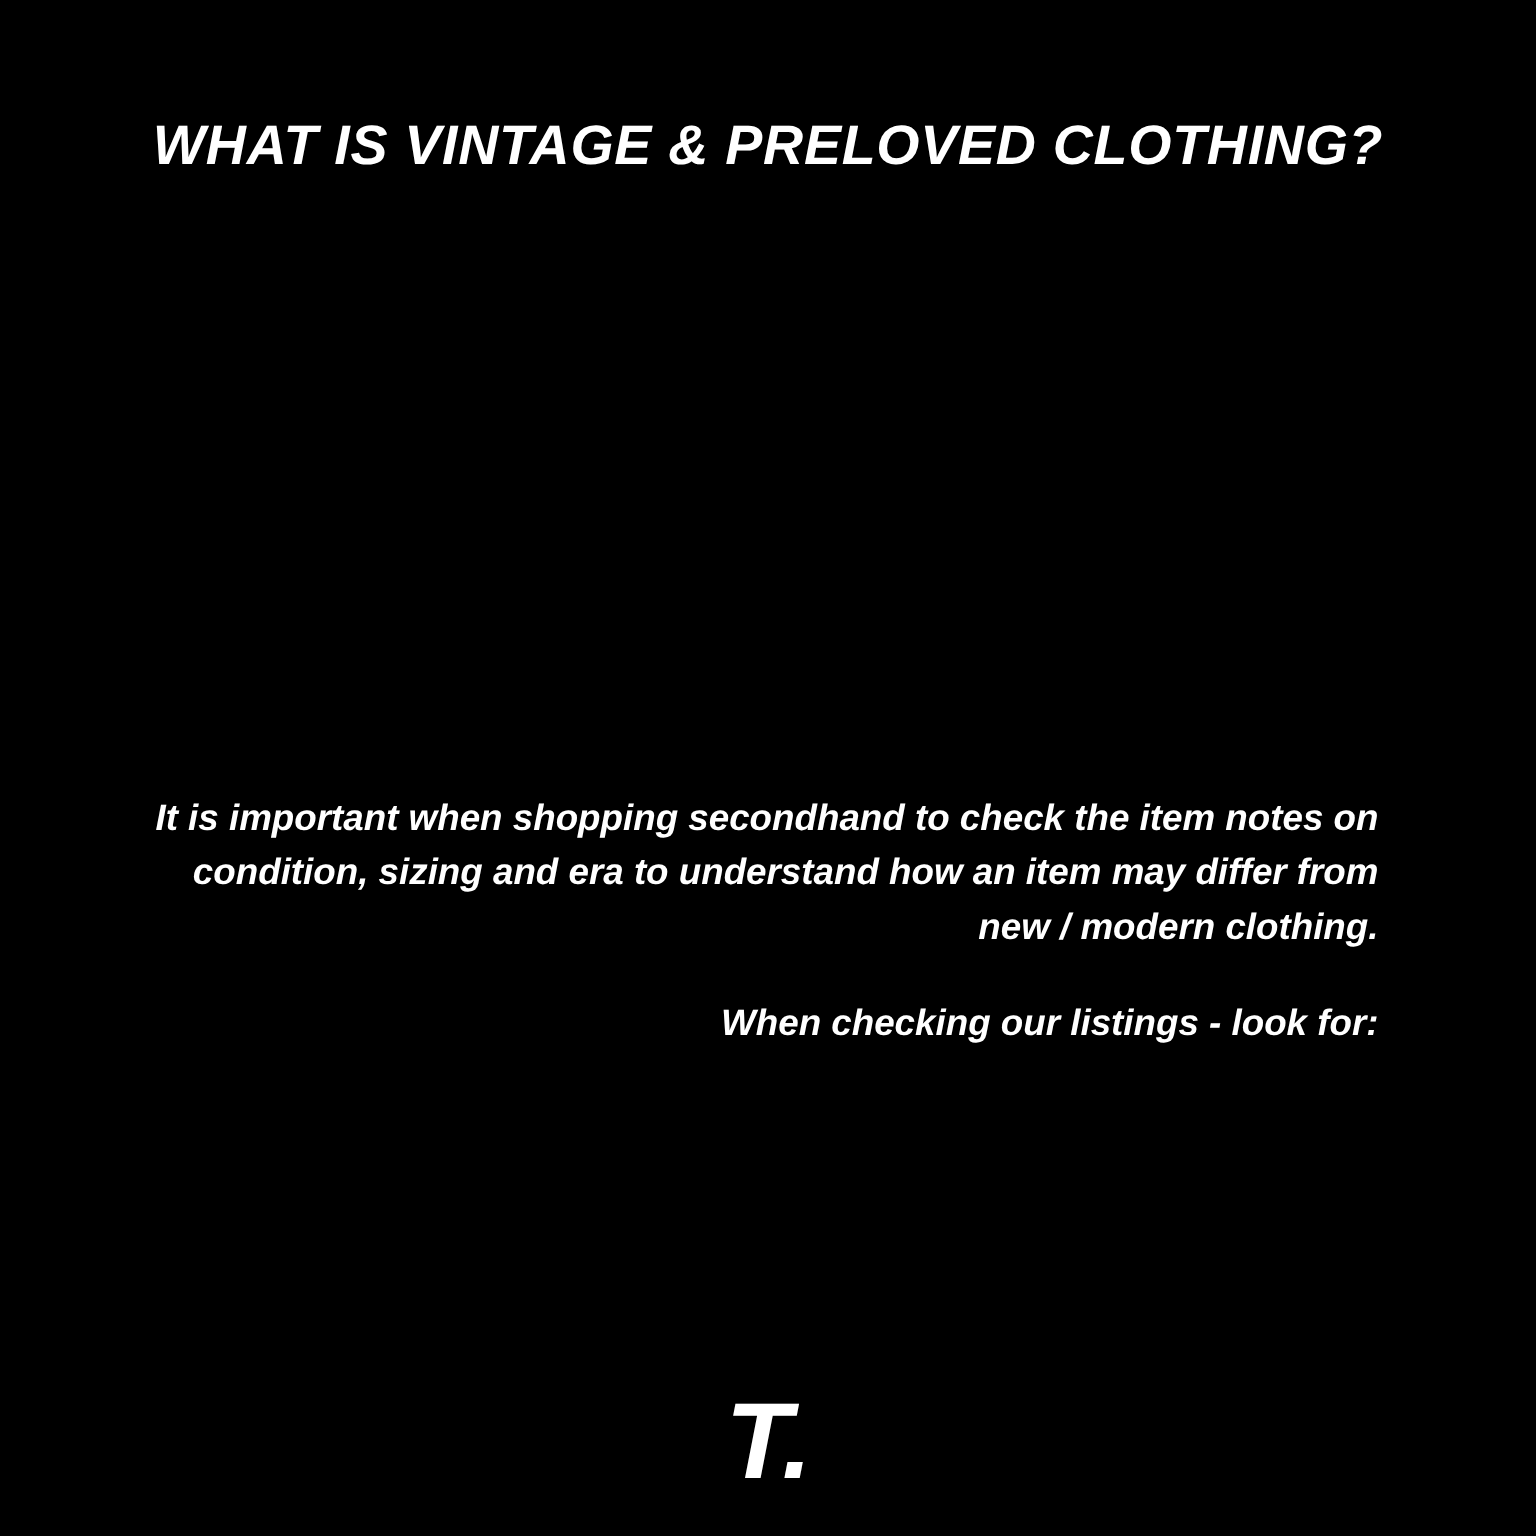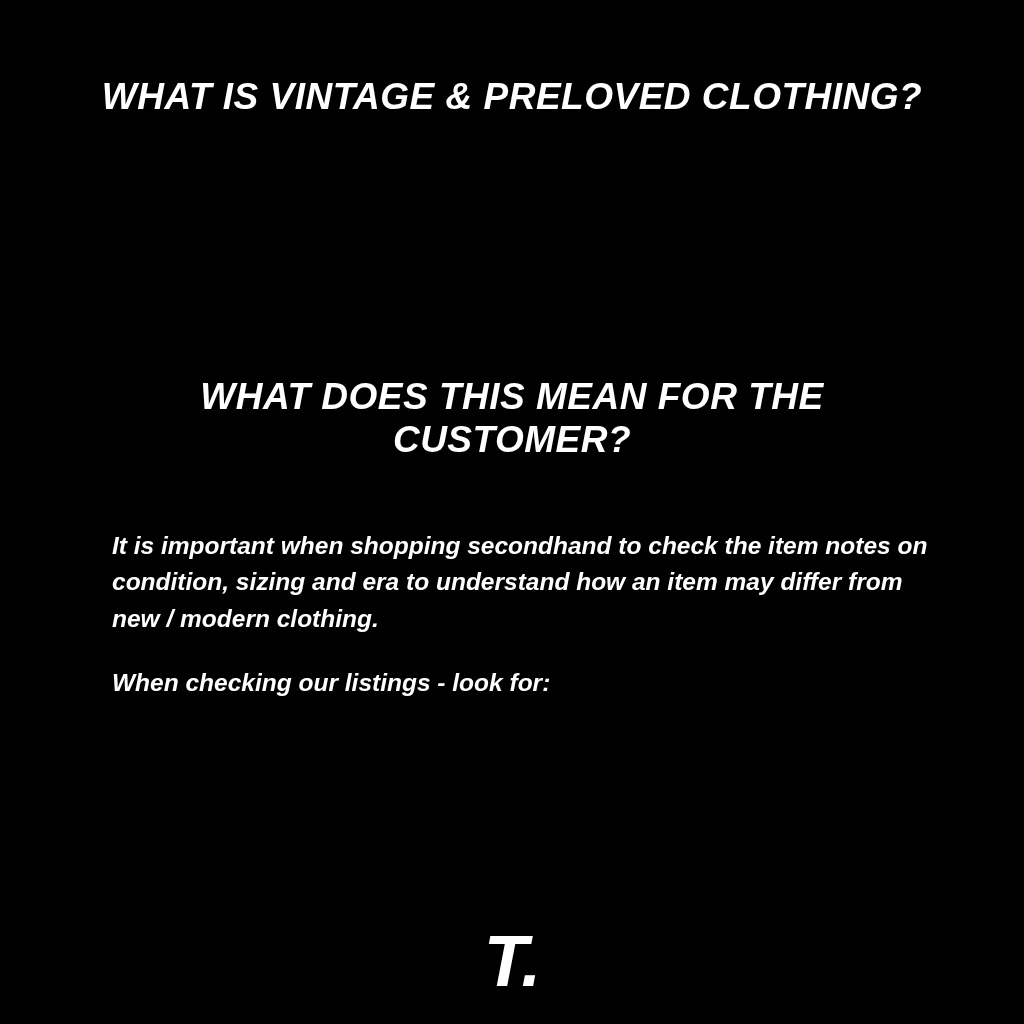--- a/index.html
+++ b/index.html
@@ -56,22 +56,23 @@
   .title-second {
     position: absolute;
     top: 376px;
     left: 112px;
     width: 800px;
   }
 
   .block-body {
     position: absolute;
     top: 528px;
-    left: 112px;
+    left: 83px;
     width: 836px;
+    text-align: right;
   }
 
   .block-body p {
     margin: 0;
   }
 
   .spacer-para {
     height: 28px;
   }
 
@@ -103,21 +104,20 @@
   }
 </style>
 </head>
 <body style="background: rgb(0, 0, 0); color: rgb(255, 255, 255);">
 
 <div class="page">
 
   <div class="h1 title-main">WHAT IS VINTAGE &amp; PRELOVED CLOTHING?</div>
 
 
-  <div class="h1 title-second">WHAT DOES THIS MEAN FOR THE CUSTOMER?</div>
 
   <div class="block-body">
     <p class="para">It is important when shopping secondhand to check the item notes on condition, sizing and era to understand how an item may differ from new / modern clothing.</p>
     <div class="spacer-para"></div>
     <p class="para">When checking our listings - look for:</p>
 
   </div>
 
   <div class="logo">T.</div>
 

